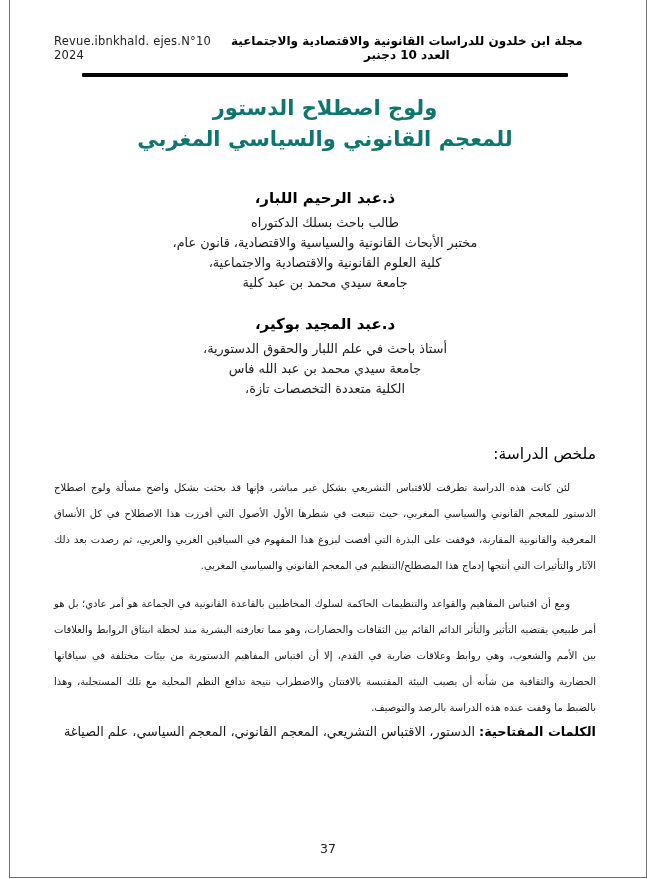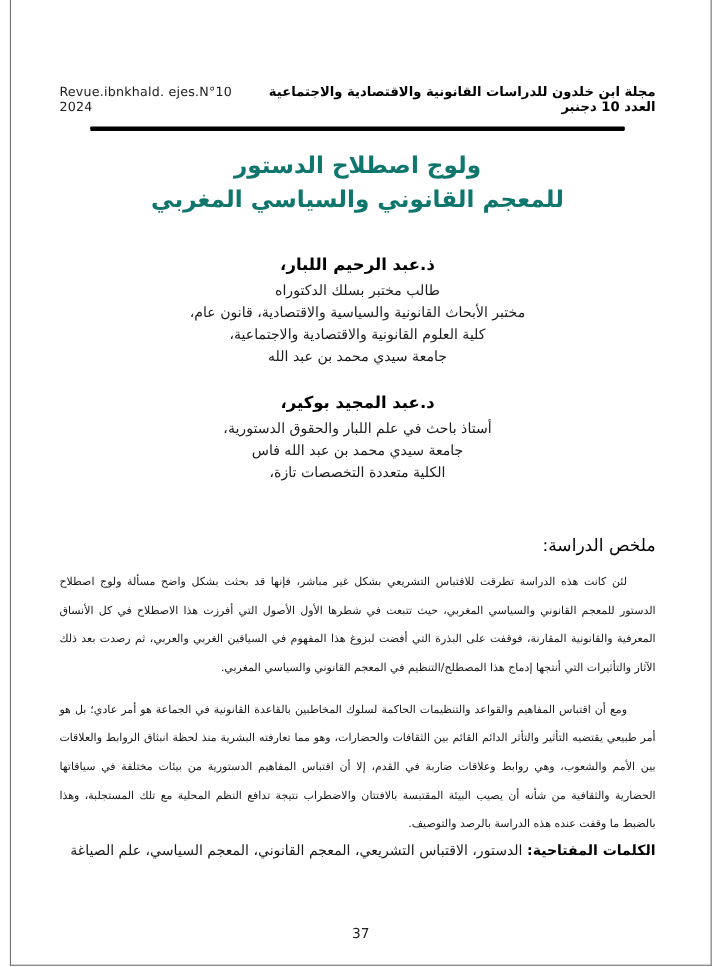--- a/index.html
+++ b/index.html
@@ -15,22 +15,22 @@
     background:#ffffff;
   }
   .content{
     position:absolute;left:44px;right:50px;top:0;bottom:0;
   }
   
   .journal-header{
     margin-top:36px;display:flex;justify-content:space-between;align-items:baseline;
     direction:ltr;
   }
-  .journal-latin{font-size:11.5px;color:#1c1c1c;letter-spacing:.2px;margin-top:42px;}
-  .journal-arabic{font-size:12px;font-weight:bold;direction:rtl;color:#000;}
+  .journal-latin{font-size:11.5px;color:#1c1c1c;letter-spacing:.2px;}
+  .journal-arabic{font-size:12px;font-weight:bold;direction:rtl;color:#000;text-align:center;}
   .header-rule{
     height:4px;background:#000;width:486px;margin:11px auto 0 auto;border-radius:1px;
   }
   
   .article-title{
     margin-top:16px;text-align:center;direction:rtl;
     font-weight:bold;font-size:21px;line-height:31px;color:#0f766e;
   }
   
   .author-block{text-align:center;direction:rtl;}
@@ -73,24 +73,24 @@
 
     <div class="header-rule"></div>
 
     <div class="article-title">
       <div>ولوج اصطلاح الدستور</div>
       <div>للمعجم القانوني والسياسي المغربي</div>
     </div>
 
     <div class="author-block first">
       <div class="author-name">ذ.عبد الرحيم اللبار،</div>
-      <div class="author-line">طالب مختبر بسلك الدكتوراه</div>
+      <div class="author-line">طالب باحث بسلك الدكتوراه</div>
       <div class="author-line">مختبر الأبحاث القانونية والسياسية والاقتصادية، قانون عام،</div>
       <div class="author-line">كلية العلوم القانونية والاقتصادية والاجتماعية،</div>
-      <div class="author-line">جامعة سيدي محمد بن عبد الله</div>
+      <div class="author-line">جامعة سيدي محمد بن عبد كلية</div>
     </div>
 
     <div class="author-block second">
       <div class="author-name">د.عبد المجيد بوكير،</div>
       <div class="author-line">أستاذ باحث في علم اللبار والحقوق الدستورية،</div>
       <div class="author-line">جامعة سيدي محمد بن عبد الله فاس</div>
       <div class="author-line">الكلية متعددة التخصصات تازة،</div>
     </div>
 
     <div class="abstract-heading">ملخص الدراسة:</div>

